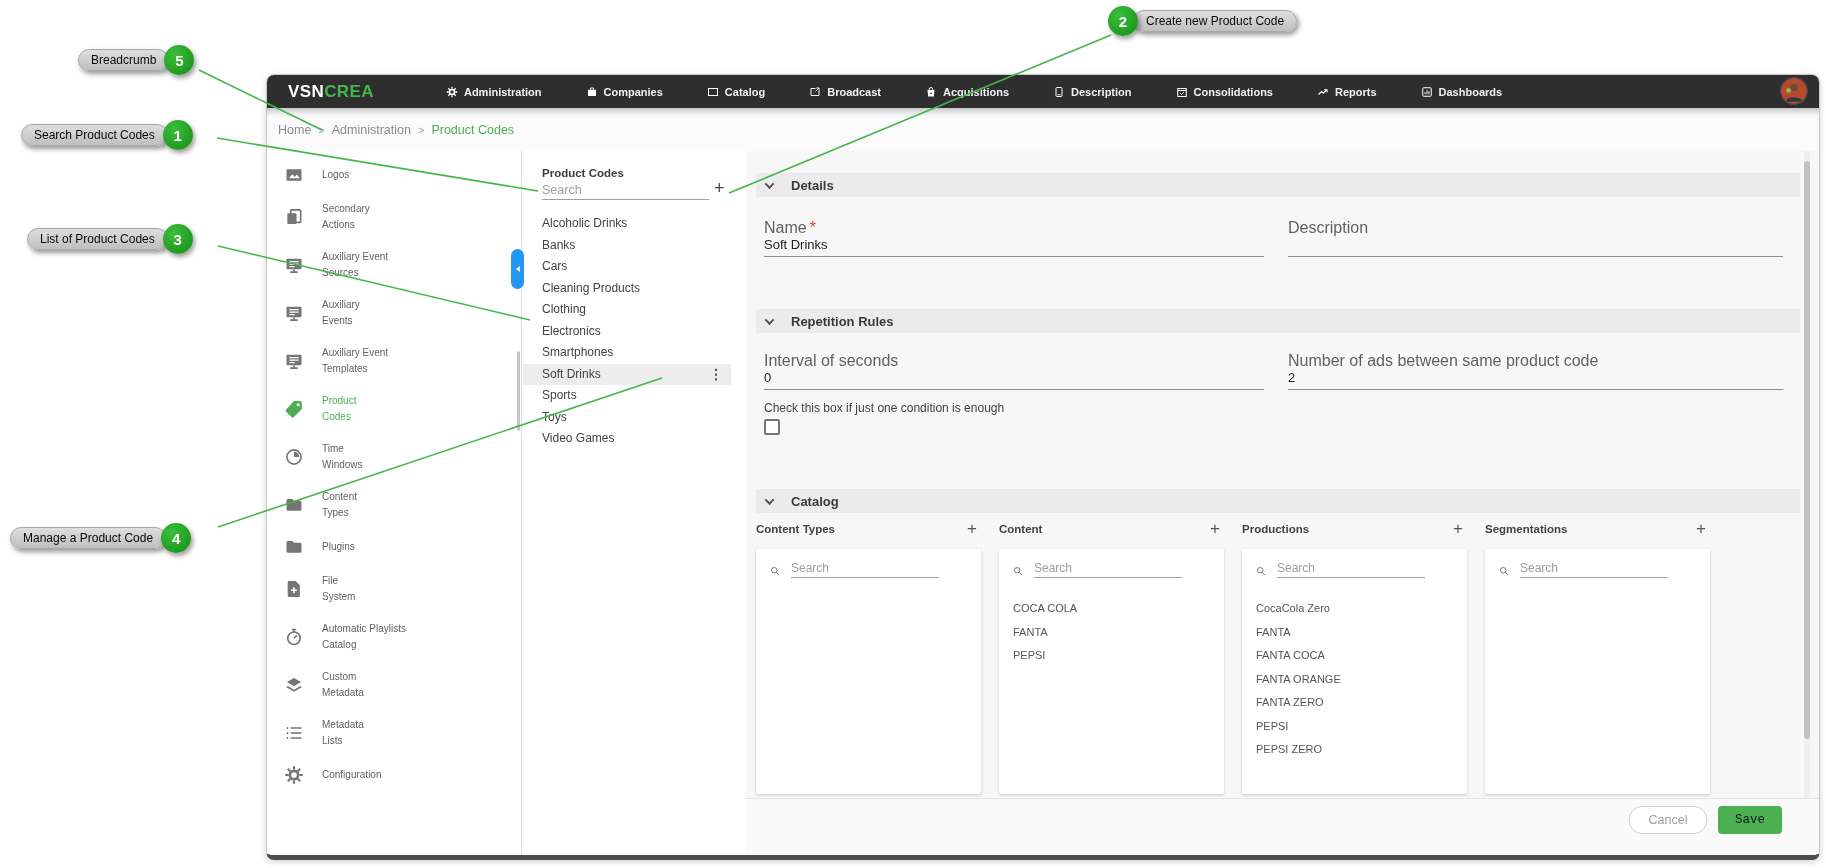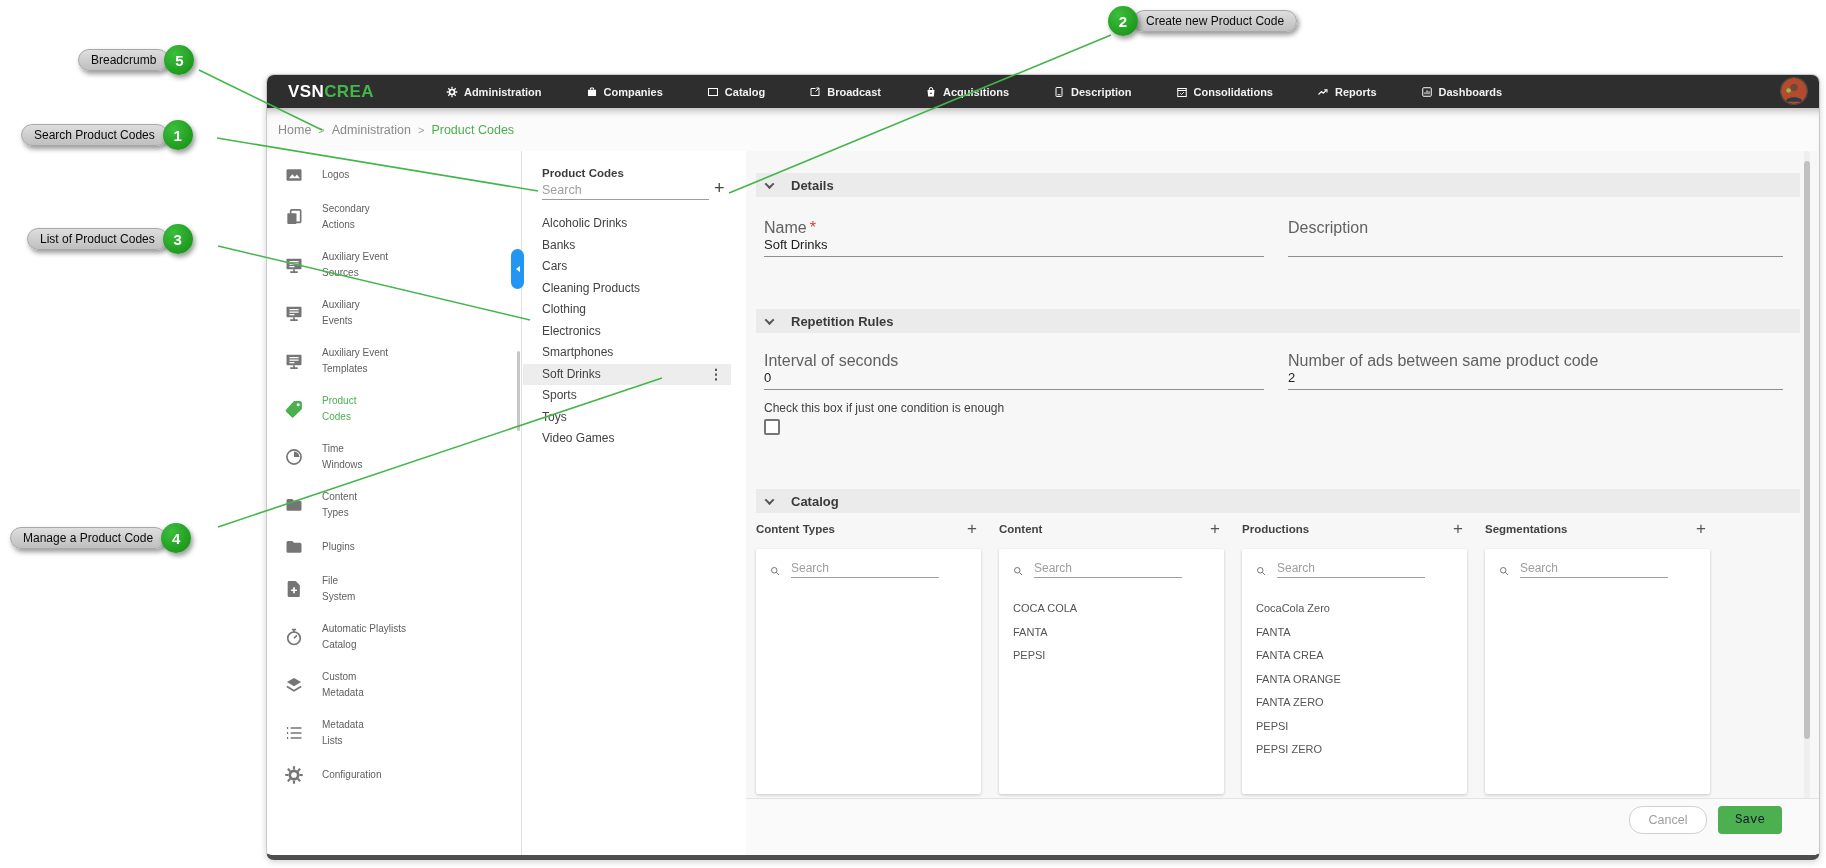--- a/index.html
+++ b/index.html
@@ -486,21 +486,21 @@
             <span class="cplus">+</span>
           </div>
           <div class="card">
             <svg class="mag">
                 <use href="#i-search"></use>
               </svg>
             <input class="csearch" type="text" placeholder="Search" style="">
             <div class="citems">
               <div class="citem">CocaCola Zero</div>
               <div class="citem">FANTA</div>
-              <div class="citem">FANTA CREA</div>
+              <div class="citem">FANTA COCA</div>
               <div class="citem">FANTA ORANGE</div>
               <div class="citem">FANTA ZERO</div>
               <div class="citem">PEPSI</div>
               <div class="citem">PEPSI ZERO</div>
             </div>
           </div>
         </div>
 
         <div class="col" style="left:739px">
           <div class="col-head">

